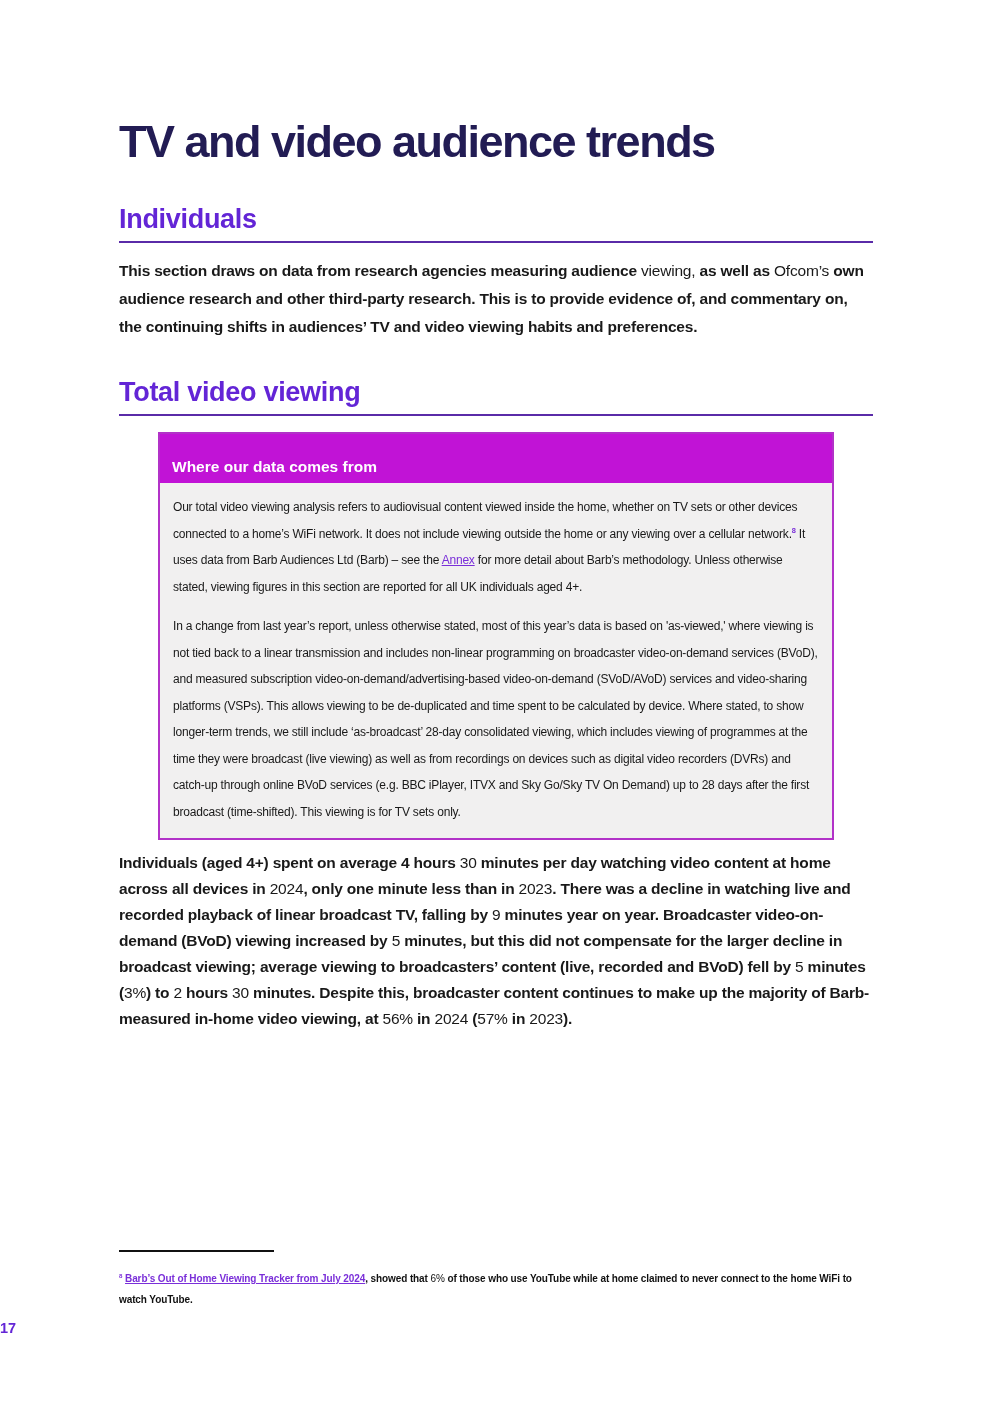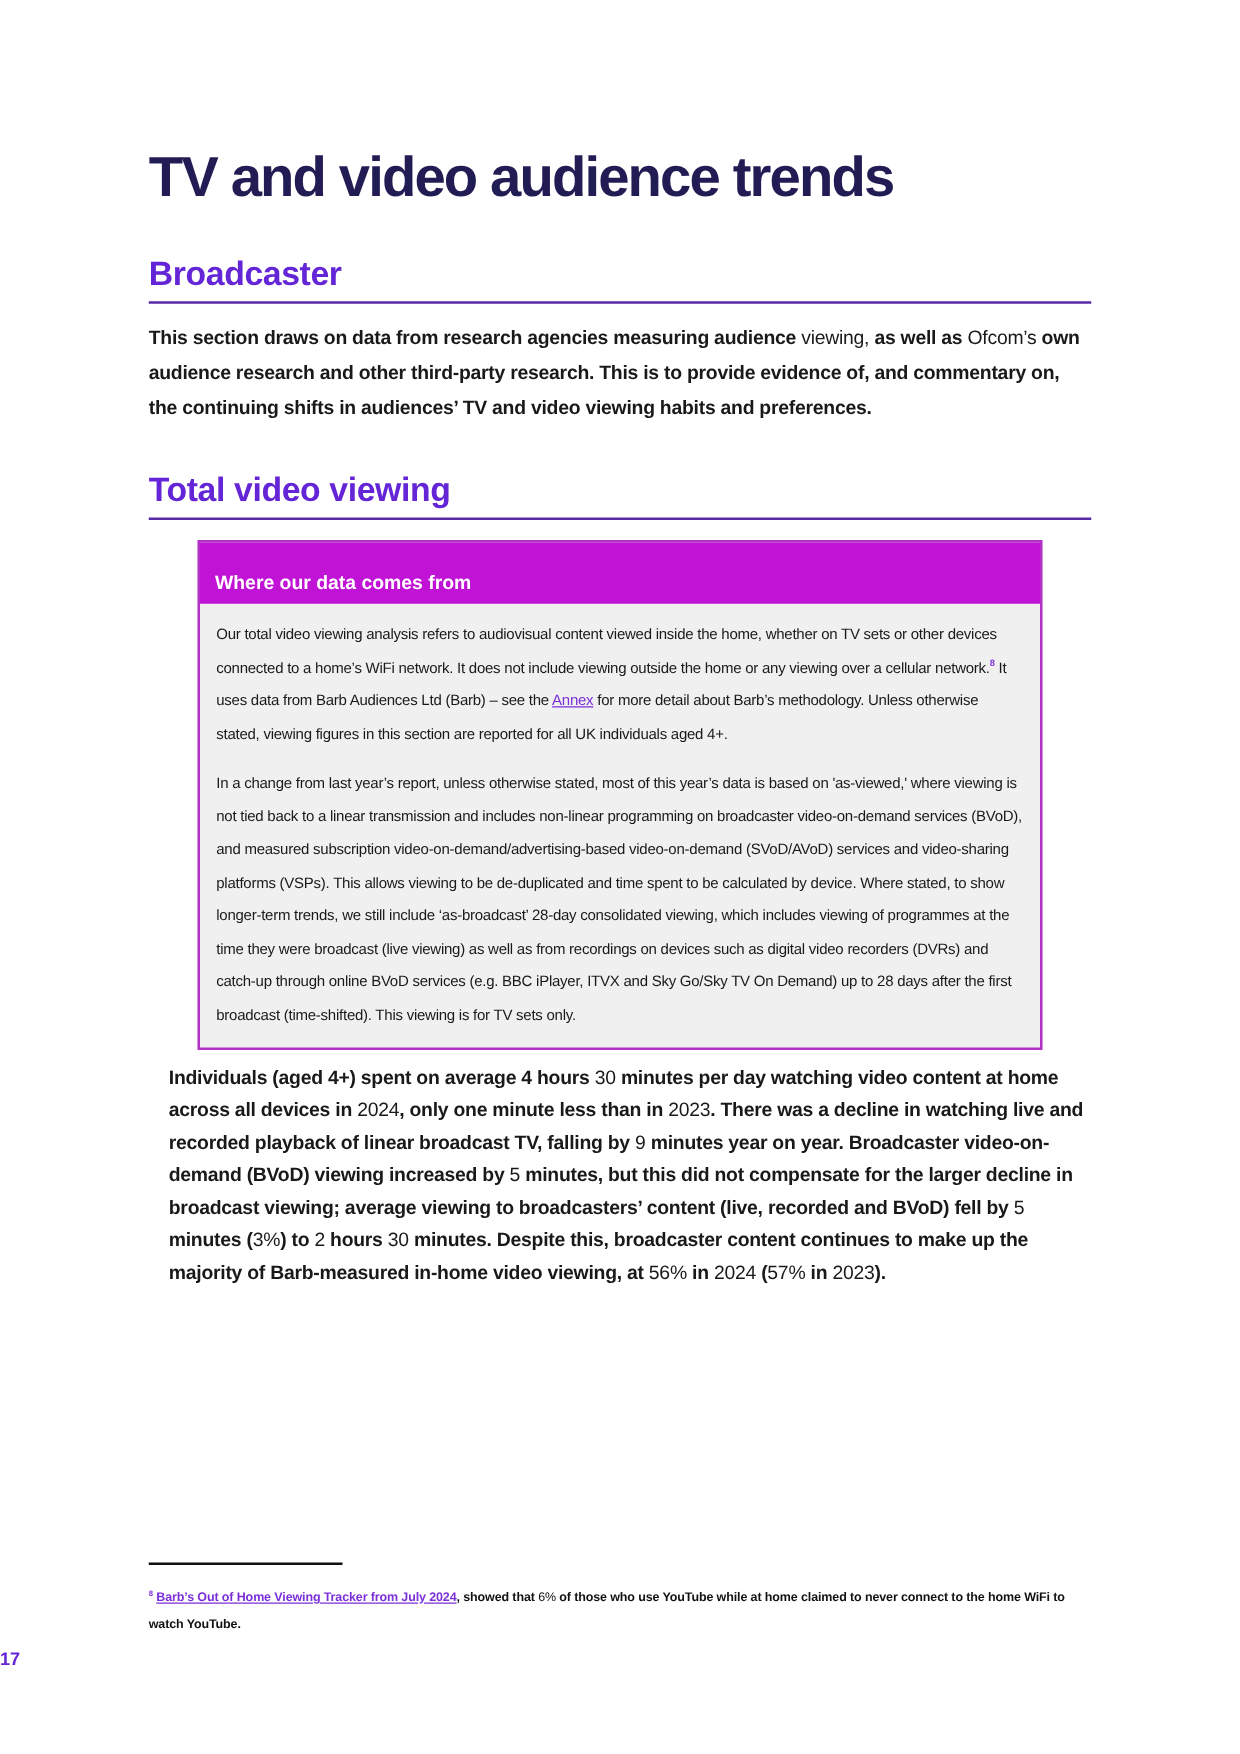--- a/index.html
+++ b/index.html
@@ -82,21 +82,21 @@
 
   h3.subheading {
     margin: 15px 0 0 0;
     font-size: 21px;
     line-height: 32px;
     font-weight: 700;
     letter-spacing: -0.2px;
     color: var(--title-navy);
   }
   p.body-para {
-    margin: 10px 0 0 16px;
+    margin: 10px 0 0 0;
     font-size: 15.5px;
     line-height: 26px;
     font-weight: 600;
     letter-spacing: -0.2px;
     color: var(--body-text);
   }
 
   .footnote-area {
     position: absolute;
     left: 119px;
@@ -141,21 +141,21 @@
   }
 </style>
 </head>
 <body>
 
 <div class="page">
   <div class="content">
 
     <h1 class="doc-title">TV and video audience trends</h1>
 
-    <h2 class="section-heading">Broadcaster</h2>
+    <h2 class="section-heading">Individuals</h2>
     <div class="section-rule"></div>
 
     <p class="intro-para"><span>This section draws on data from research agencies measuring audience </span><span class="seg-reg">viewing,</span><span> as well as </span><span class="seg-reg">Ofcom’s</span><span> own audience research and other third-party research. This is to provide evidence of, and commentary on, the continuing shifts in audiences’ TV and video viewing habits and preferences.</span></p>
 
     <h2 class="section-heading">Total video viewing</h2>
     <div class="section-rule"></div>
 
     <div class="callout">
       <div class="callout-header">Where our data comes from</div>
       <div class="callout-body">

